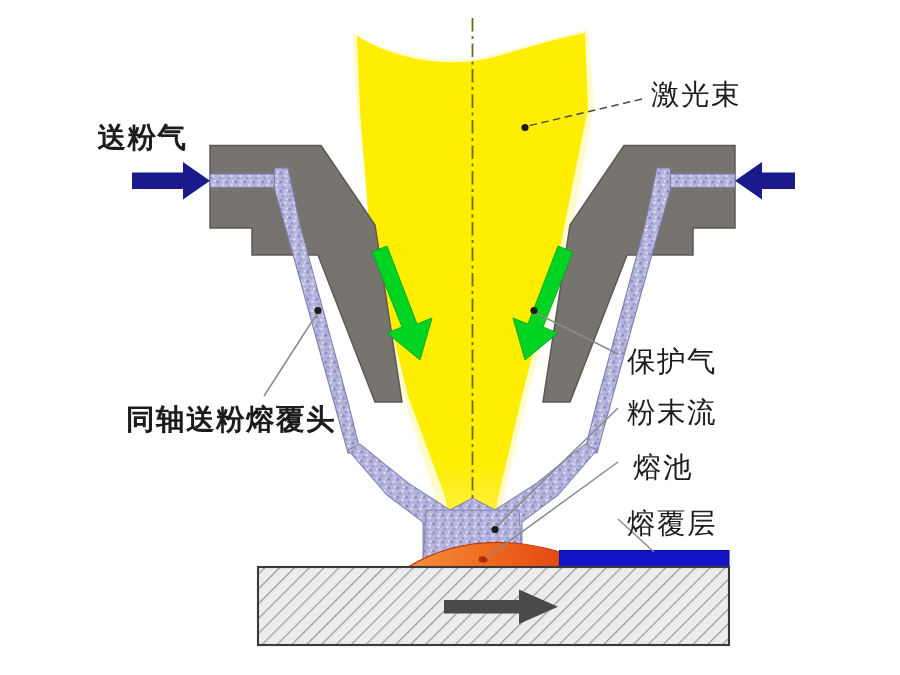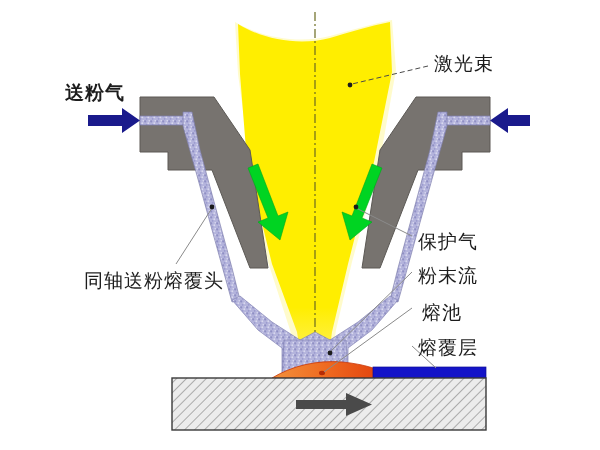--- a/index.html
+++ b/index.html
@@ -31,22 +31,22 @@
     line-height: 1;
     letter-spacing: 1px;
     white-space: nowrap;
     font-family: "DejaVu Sans", "Liberation Sans", sans-serif;
   }
   .lbl-laser    { left: 434px; top: 54px; }
   .lbl-feedgas  { left: 65px;  top: 83px; font-weight: bold; }
   .lbl-shield   { left: 418px; top: 232px; }
   .lbl-powder   { left: 418px; top: 266px; }
   .lbl-pool     { left: 422px; top: 303px; }
-  .lbl-clad     { left: 418px; top: 340px; font-family: Liberation Mono, monospace; }
-  .lbl-head     { left: 84px;  top: 271px; }
+  .lbl-clad     { left: 418px; top: 340px; }
+  .lbl-head     { left: 84px;  top: 271px; font-weight: bold; }
 </style>
 </head>
 <body>
 
 <div id="stage">
 
   <svg id="diagram" viewBox="0 0 600 450">
     <defs>
 
       <pattern id="hatch" width="7" height="7" patternUnits="userSpaceOnUse" patternTransform="rotate(45)">

